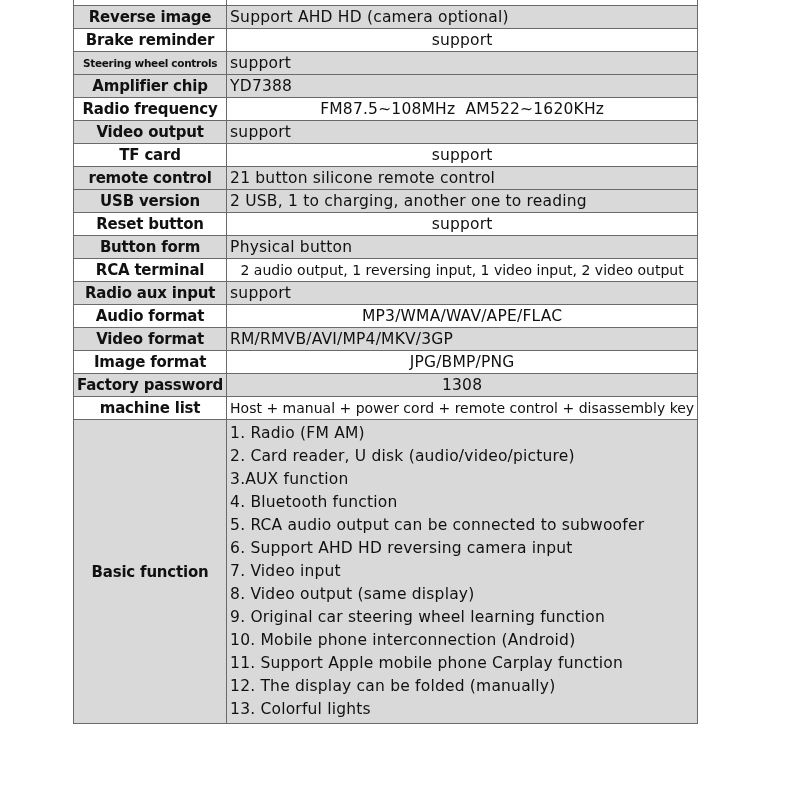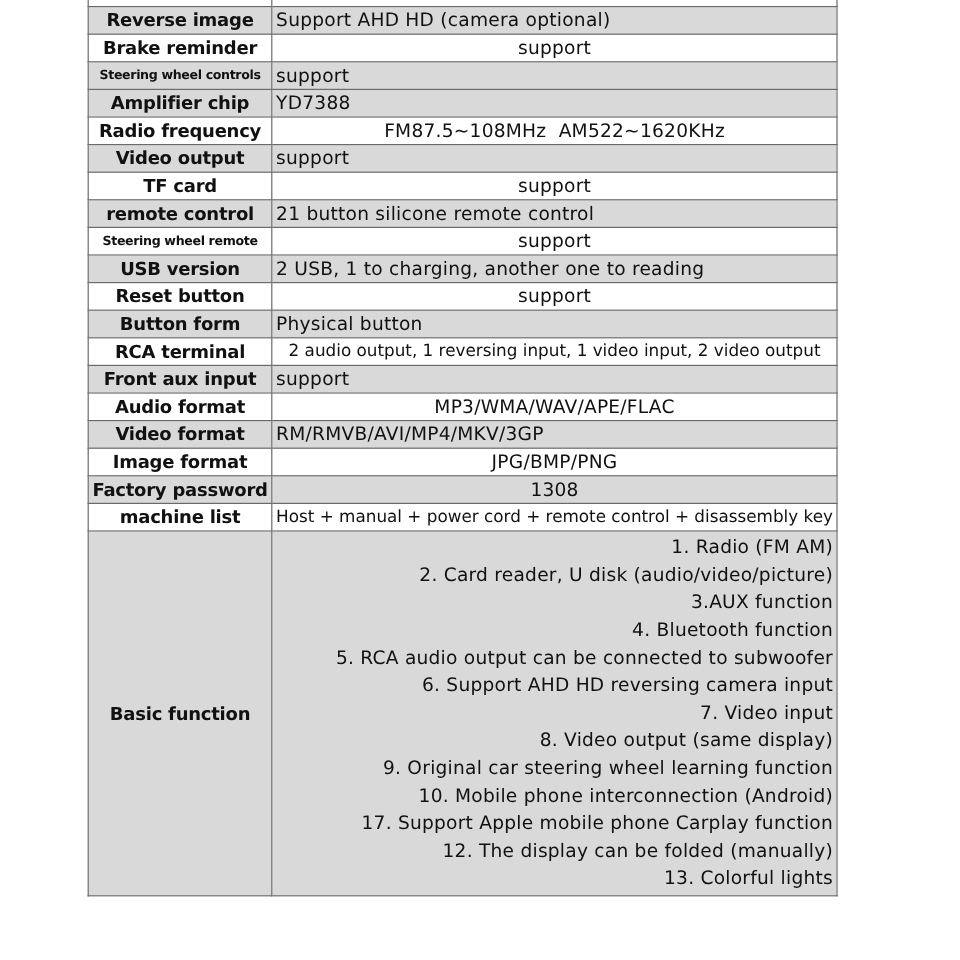--- a/index.html
+++ b/index.html
@@ -31,21 +31,21 @@
     }
     .spec-table td.key.small {
       font-size: 10.5px;
       letter-spacing: -0.3px;
     }
     .spec-table td.val { letter-spacing: 0.2px; }
     .spec-table td.val.tight { font-size: 14px; letter-spacing: 0; }
     .spec-table tr.shade td { background: #d9d9d9; }
     .spec-table tr.plain td { background: #ffffff; text-align: center; }
     .spec-table tr.basic td { background: #d9d9d9; vertical-align: middle; }
-    .basic-list { padding: 2px 0; text-align: right; }
+    .basic-list { padding: 2px 0; }
     .basic-list div { height: 23px; line-height: 23px; }
   </style>
 </head>
 <body>
 
 <table class="spec-table">
   <tbody id="spec-body">
       <tr class="plain">
         <td class="key"></td>
         <td class="val" style="white-space: pre;"></td>
@@ -75,42 +75,38 @@
         <td class="val" style="white-space: pre;">support</td>
       </tr>
       <tr class="plain">
         <td class="key">TF card</td>
         <td class="val" style="white-space: pre;">support</td>
       </tr>
       <tr class="shade">
         <td class="key">remote control</td>
         <td class="val" style="white-space: pre;">21 button silicone remote control</td>
       </tr>
-      <tr class="plain">
-        <td class="key small">Steering wheel remote</td>
-        <td class="val" style="white-space: pre;">support</td>
-      </tr>
       <tr class="shade">
         <td class="key">USB version</td>
         <td class="val" style="white-space: pre;">2 USB, 1 to charging, another one to reading</td>
       </tr>
       <tr class="plain">
         <td class="key">Reset button</td>
         <td class="val" style="white-space: pre;">support</td>
       </tr>
       <tr class="shade">
         <td class="key">Button form</td>
         <td class="val" style="white-space: pre;">Physical button</td>
       </tr>
       <tr class="plain">
         <td class="key">RCA terminal</td>
         <td class="val tight" style="white-space: pre;">2 audio output, 1 reversing input, 1 video input, 2 video output</td>
       </tr>
       <tr class="shade">
-        <td class="key">Front aux input</td>
+        <td class="key">Radio aux input</td>
         <td class="val" style="white-space: pre;">support</td>
       </tr>
       <tr class="plain">
         <td class="key">Audio format</td>
         <td class="val" style="white-space: pre;">MP3/WMA/WAV/APE/FLAC</td>
       </tr>
       <tr class="shade">
         <td class="key">Video format</td>
         <td class="val" style="white-space: pre; margin-left: 10px;">RM/RMVB/AVI/MP4/MKV/3GP</td>
       </tr>
@@ -133,20 +129,20 @@
             <div>1. Radio (FM AM)</div>
             <div>2. Card reader, U disk (audio/video/picture)</div>
             <div>3.AUX function</div>
             <div>4. Bluetooth function</div>
             <div>5. RCA audio output can be connected to subwoofer</div>
             <div>6. Support AHD HD reversing camera input</div>
             <div>7. Video input</div>
             <div>8. Video output (same display)</div>
             <div>9. Original car steering wheel learning function</div>
             <div>10. Mobile phone interconnection (Android)</div>
-            <div>17. Support Apple mobile phone Carplay function</div>
+            <div>11. Support Apple mobile phone Carplay function</div>
             <div>12. The display can be folded (manually)</div>
             <div>13. Colorful lights</div>
           </div>
         </td>
       </tr>
     </tbody>
 </table>
 
 </body></html>

